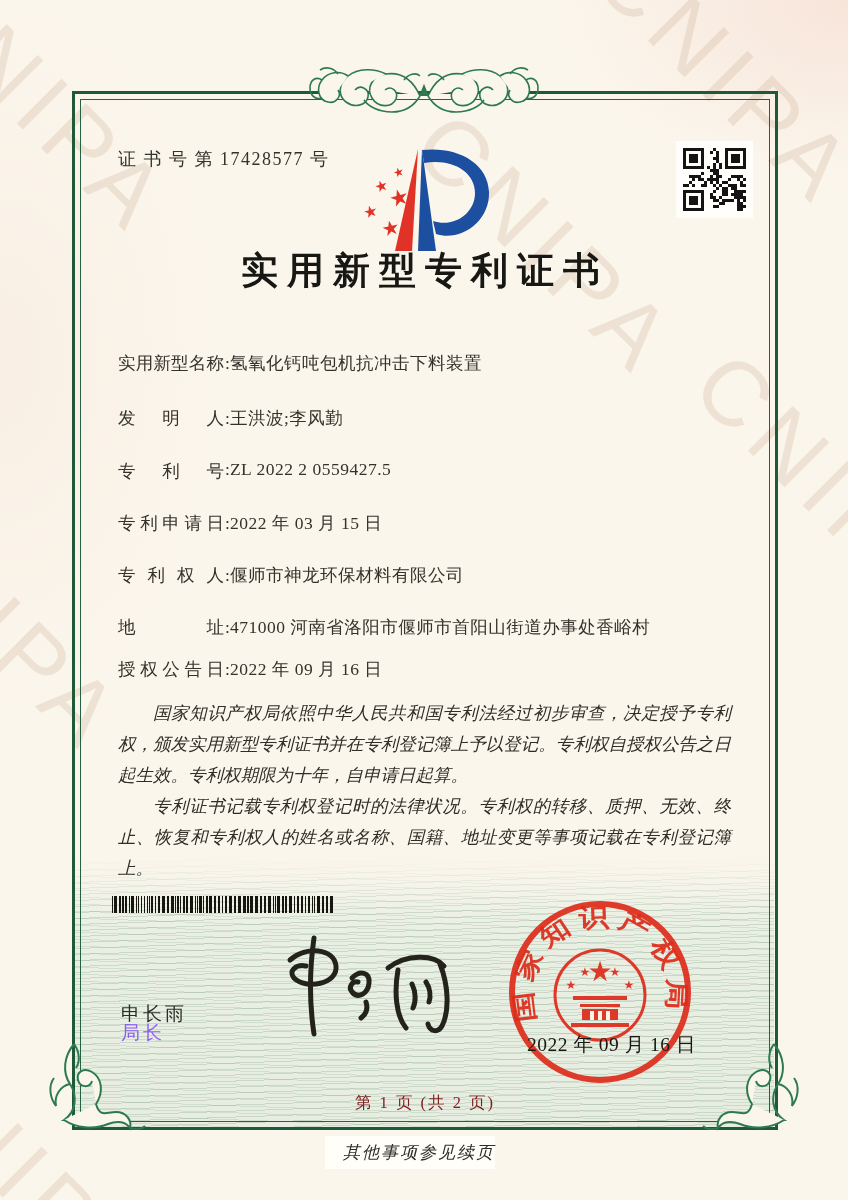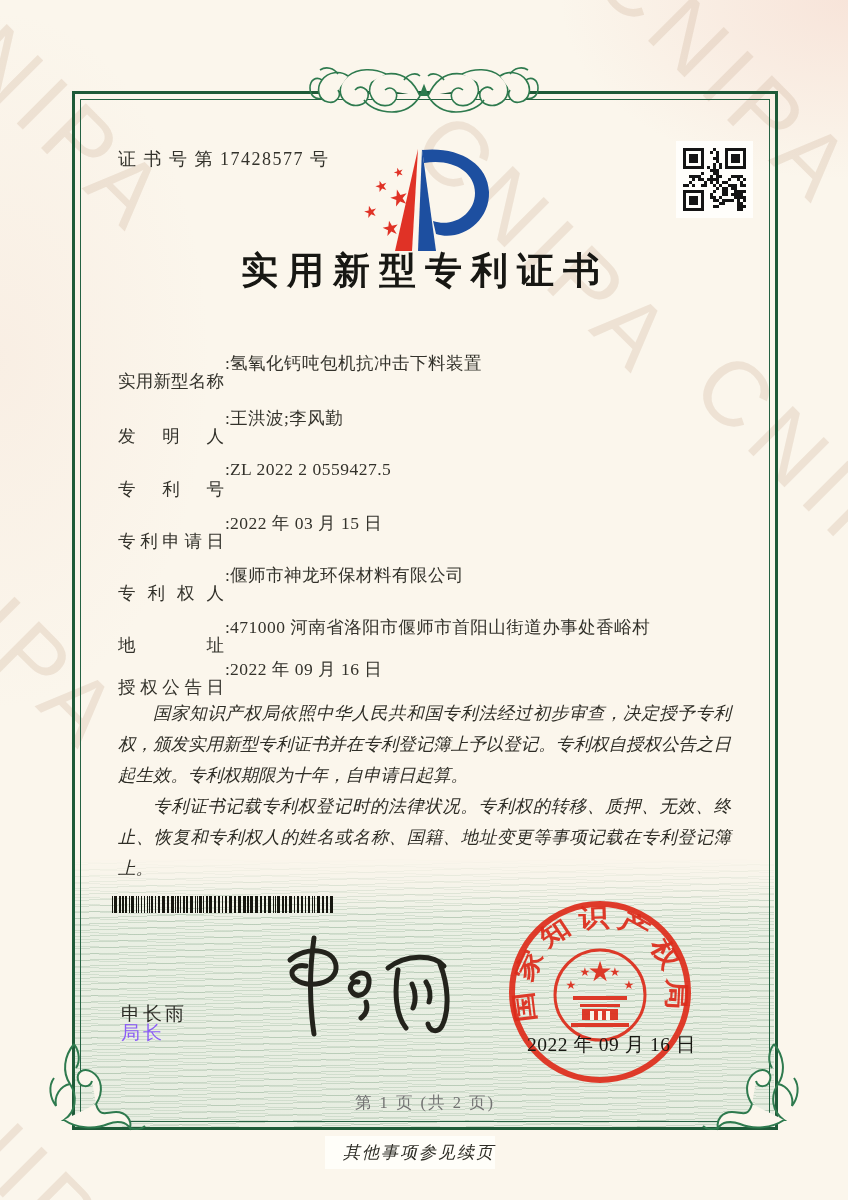--- a/index.html
+++ b/index.html
@@ -29,41 +29,41 @@
   
   .cert-no{position:absolute;left:118px;top:147px;font-size:18px;letter-spacing:1.5px;z-index:4;}
   .logo{position:absolute;left:348px;top:146px;z-index:4;}
   .qr{position:absolute;left:676px;top:141px;width:77px;height:77px;background:#fffefb;
       display:flex;align-items:center;justify-content:center;z-index:4;}
   .title{position:absolute;left:72px;right:70px;top:246px;text-align:center;
       font-size:37px;font-weight:700;letter-spacing:9px;color:#171713;z-index:4;}
   
   .fields{position:absolute;left:118px;top:0;width:630px;z-index:4;font-size:17.5px;}
   .frow{position:absolute;left:0;white-space:nowrap;}
-  .flabel{display:inline-block;width:106px;text-align:justify;text-align-last:justify;vertical-align:top;margin-top:18px;}
+  .flabel{display:inline-block;width:106px;text-align:justify;text-align-last:justify;vertical-align:top;}
   .fcolon{margin-left:1px;}
   .fvalue{margin-left:0;letter-spacing:.5px;}
   .fgroup2{position:absolute;left:336px;top:0;white-space:nowrap;}
   .fgroup2 .flabel{width:88px;}
   
   .body-text{position:absolute;left:118px;top:698px;width:613px;z-index:4;
       font-size:17.5px;line-height:31px;text-align:justify;color:#2e2d26;}
   .body-text p{margin:0;text-indent:2em;font-style:italic;}
   
   .barcode{position:absolute;left:112px;top:896px;z-index:4;}
   .signer-title{position:absolute;left:121px;top:1020px;font-size:19px;letter-spacing:3px;
       font-family:"Liberation Sans","DejaVu Sans",sans-serif;color:#8b5cf6;z-index:4;}
   .signer-name{position:absolute;left:121px;top:1001px;font-size:19px;letter-spacing:3px;
       font-family:"Liberation Sans","DejaVu Sans",sans-serif;color:#2c2c26;z-index:4;}
   .signature{position:absolute;left:248px;top:926px;z-index:5;}
   .seal{position:absolute;left:505px;top:897px;z-index:4;}
   .seal-date{position:absolute;left:527px;top:1031px;width:160px;font-size:19.5px;
       letter-spacing:.5px;color:#181813;z-index:6;white-space:nowrap;}
   .page-no{position:absolute;left:72px;right:70px;top:1092px;text-align:center;
-      font-size:16.5px;letter-spacing:2px;color:#737373;z-index:4;}
+      font-size:16.5px;letter-spacing:2px;color:#7f1d1d;z-index:4;}
   .cont-note{position:absolute;left:325px;top:1136px;width:170px;height:33px;line-height:33px;
       background:#fffef9;text-align:right;font-size:17px;letter-spacing:2px;
       font-style:italic;color:#2e2d26;z-index:4;}
 </style>
 </head>
 <body>
 
 <div class="page">
 
   <div class="wm" style="left:-38px;top:-50px;transform:rotate(45deg);">CNIPA</div>

